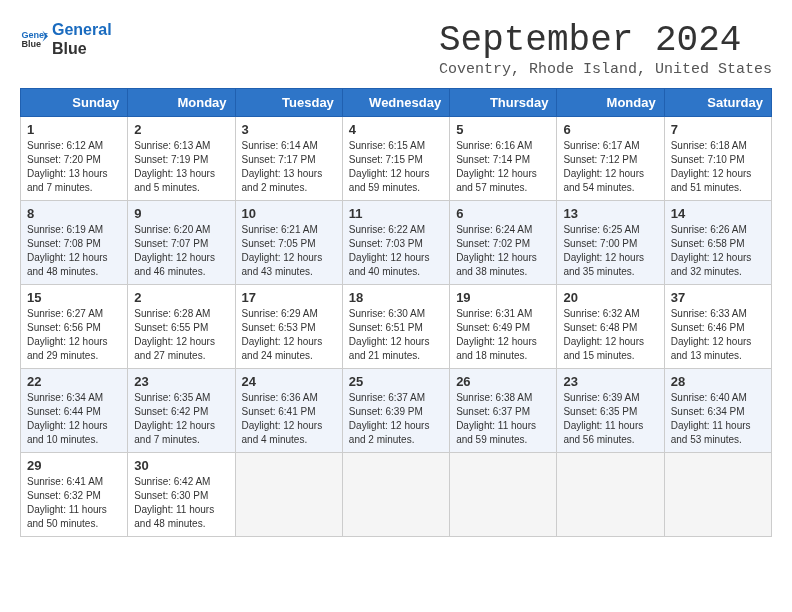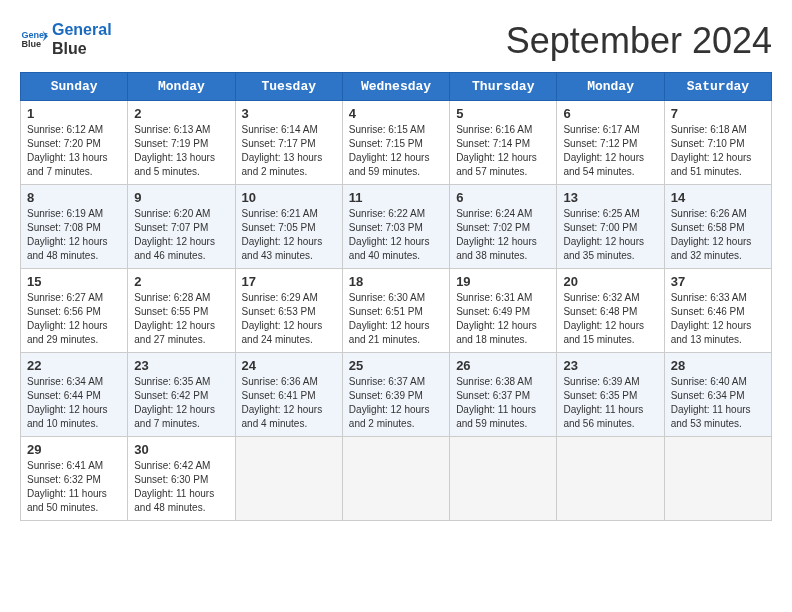--- a/index.html
+++ b/index.html
@@ -20,20 +20,21 @@
       display: flex;
       align-items: center;
       gap: 4px;
     }
     .logo-icon {
       width: 28px;
       height: 28px;
     }
     .title-block {
       text-align: left;
+      font-family: Liberation Mono, monospace;
     }
     .month-title {
       font-size: 36px;
       font-weight: normal;
       color: #333;
     }
     .location {
       font-size: 15px;
       color: #555;
     }
@@ -41,23 +42,22 @@
       width: 100%;
       border-collapse: collapse;
       border: 1px solid #ccc;
     }
     .calendar th {
       background: #2e75c8;
       color: #fff;
       font-size: 13px;
       font-weight: bold;
       padding: 6px 8px;
-      text-align: center;
+      text-align: right;
       border: 1px solid #2060b0;
-      font-family: Liberation Mono, monospace;
     }
     .calendar td {
       vertical-align: top;
       padding: 5px 6px;
       border: 1px solid #ccc;
       font-size: 10px;
       color: #333;
       width: calc(100% / 7);
       height: 80px;
     }
@@ -97,20 +97,21 @@
 
       <polygon points="32,8 40,16 32,24 36,16" fill="#1a6bbf"></polygon>
     </svg>
     <div style="display:flex;flex-direction:column;line-height:1.2">
       <span style="font-size:16px;font-weight:bold;color:#1a6bbf;">General</span>
       <span style="font-size:16px;font-weight:bold;color:#333;">Blue</span>
     </div>
   </div>
   <div class="title-block">
     <div class="month-title">September 2024</div>
+    <div class="location">Coventry, Rhode Island, United States</div>
   </div>
 </div>
 
 <table class="calendar">
   <thead>
     <tr>
     <th>Sunday</th>
         <th>Monday</th>
         <th>Tuesday</th>
         <th>Wednesday</th>

